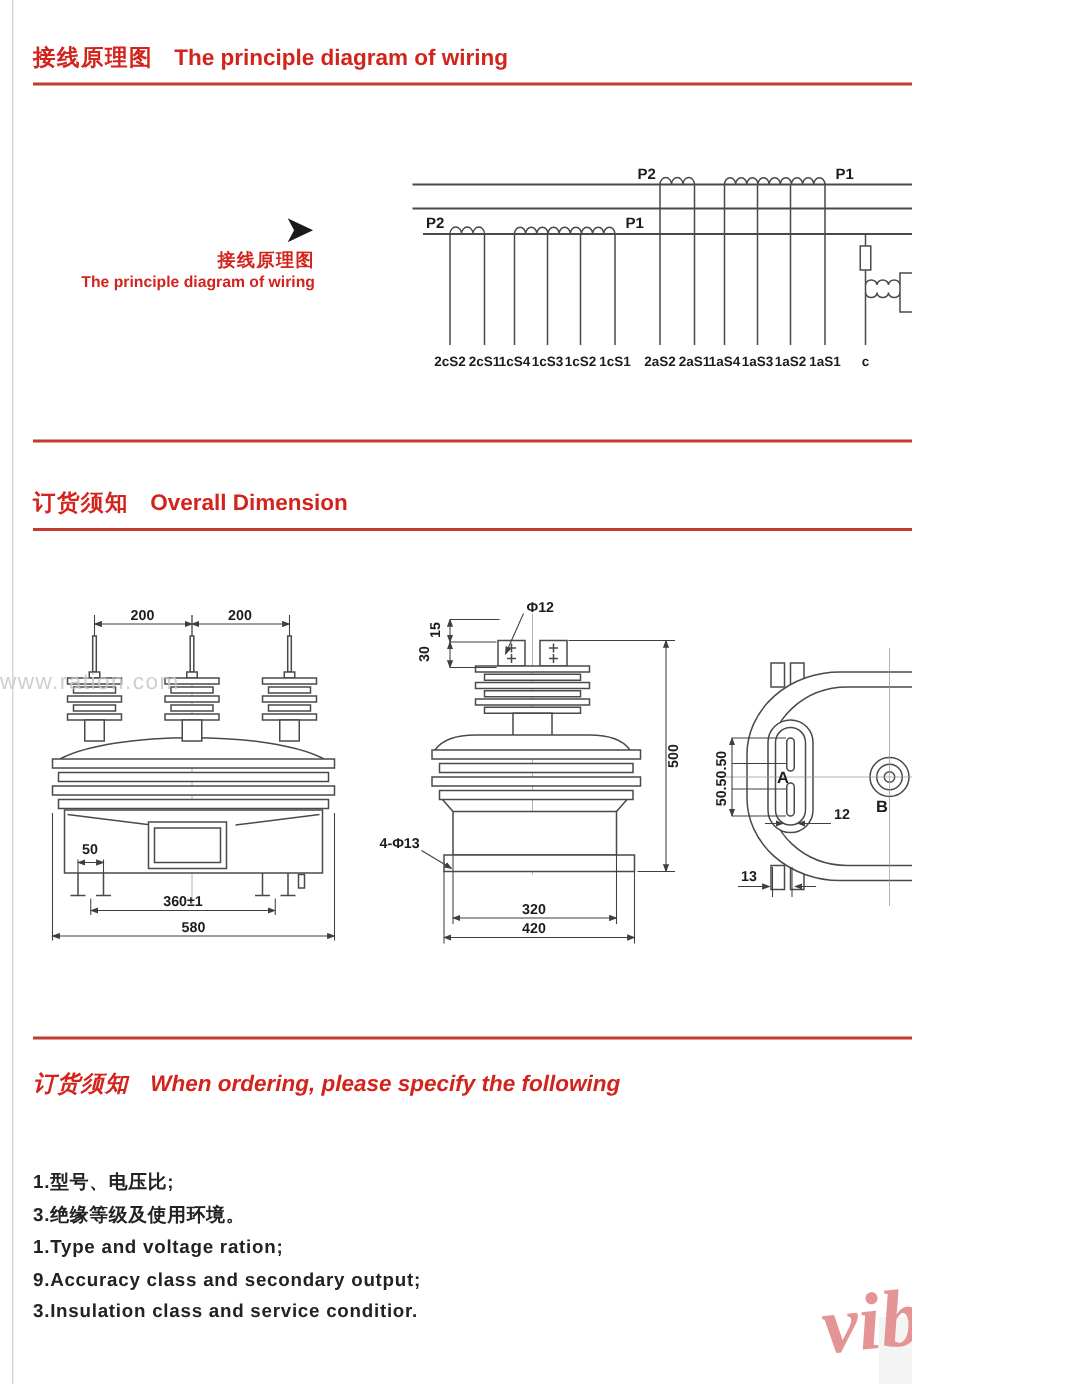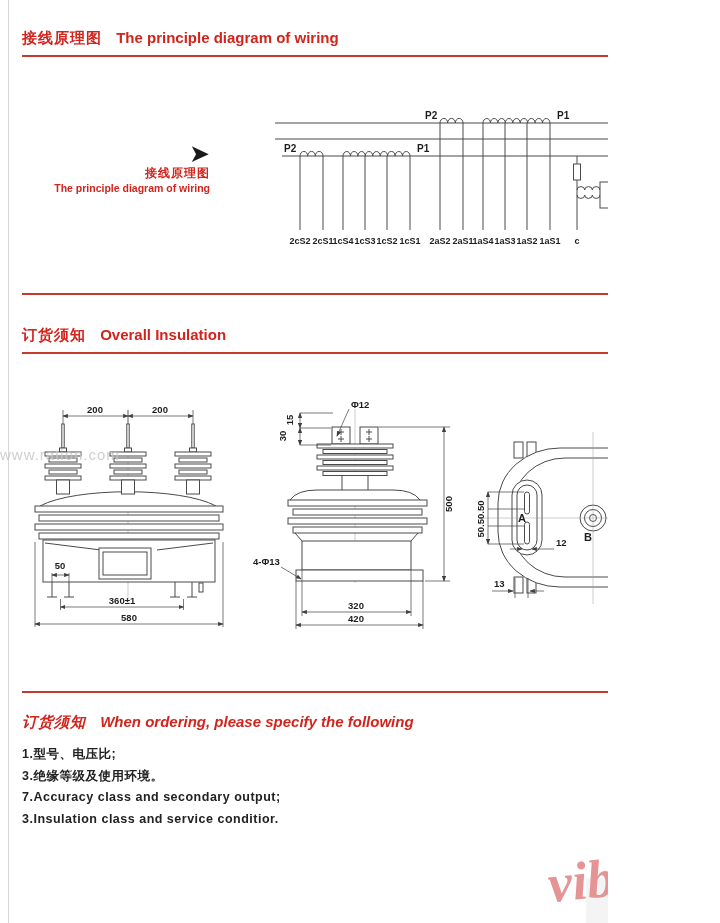--- a/index.html
+++ b/index.html
@@ -6,21 +6,21 @@
   .page{position:relative;width:608px;height:923px;background:#fff;overflow:hidden;
         font-family:"Liberation Sans",sans-serif;}
   .edge-line{position:absolute;left:8px;top:0;width:1px;height:923px;background:#d8d8d8;}
   .sec-title{position:absolute;left:22px;font-weight:bold;font-size:15px;color:#d2241c;white-space:nowrap;}
   .sec-title .zh{margin-right:10px;letter-spacing:1px;}
   .rule{position:absolute;left:22px;width:678px;height:2px;background:#c23a30;}
   .caption{position:absolute;left:27px;top:141px;width:183px;text-align:right;}
   .caption .arrow{font-size:25px;color:#1a1a1a;line-height:24px;}
   .caption .czh{font-size:12px;font-weight:bold;color:#d2241c;letter-spacing:1px;line-height:16px;}
   .caption .cen{font-size:10.5px;font-weight:bold;color:#d2241c;line-height:14px;}
-  .order-items{position:absolute;left:22px;top:744px;font-size:12.5px;font-weight:bold;color:#222;}
+  .order-items{position:absolute;left:22px;top:778px;font-size:12.5px;font-weight:bold;color:#222;}
   .order-items div{line-height:21.5px;letter-spacing:.5px;}
   .watermark-mid{position:absolute;left:0px;top:446px;font-size:15px;color:#c7c7c7;
         letter-spacing:1px;opacity:.85;pointer-events:none;}
   .logo{position:absolute;left:586px;top:868px;width:134px;height:55px;}
   .logo .bg{position:absolute;left:0;top:10px;width:134px;height:45px;background:#f4f4f4;}
   .logo .script{position:absolute;left:-38px;top:-18px;font-family:"Liberation Serif",serif;
         font-style:italic;font-weight:bold;font-size:54px;color:#e49494;transform:rotate(-6deg);}
   .logo .suffix{position:absolute;left:56px;top:32px;white-space:nowrap;}
   .logo .mro{font-size:15px;font-weight:bold;color:#404040;letter-spacing:.5px;}
   .logo .com{font-size:16px;font-family:"Liberation Serif",serif;color:#a21caf;}
@@ -111,21 +111,21 @@
       <rect class="fw" x="330" y="84" width="24" height="26"></rect>
       <text class="t9" x="307" y="146" text-anchor="middle">c</text>
       <text class="t9" x="342" y="146" text-anchor="middle">b</text>
       <text class="t9" x="385" y="146" text-anchor="middle">a</text>
     </g>
   </svg>
 
   <div class="rule" style="top:293px;"></div>
   <div class="sec-title" style="top:326px;">
     <span class="zh">订货须知</span>
-    <span class="en">Overall Insulation</span>
+    <span class="en">Overall Dimension</span>
   </div>
   <div class="rule" style="top:352px;"></div>
 
   <svg style="left:15px;top:396px;" width="225" height="240" viewBox="0 0 225 240">
     <path class="cl" d="M113,14 V208"></path>
     <g>
       <path class="dim" d="M48,14 V28 M113,14 V28 M178,14 V28"></path>
       <path class="dim" d="M48,20 H113" marker-start="url(#arw)" marker-end="url(#arw)"></path>
       <path class="dim" d="M113,20 H178" marker-start="url(#arw)" marker-end="url(#arw)"></path>
       <text class="dimt" x="80" y="17" text-anchor="middle">200</text>
@@ -299,21 +299,22 @@
   <div class="watermark-mid">www.ration.com</div>
 
   <div class="rule" style="top:691px;"></div>
   <div class="sec-title" style="top:713px;font-style:italic;">
     <span class="zh">订货须知</span>
     <span class="en">When ordering, please specify the following</span>
   </div>
   <div class="order-items">
     <div>1.型号、电压比;</div>
     <div>3.绝缘等级及使用环境。</div>
-    <div>7.Accuracy class and secondary output;</div>
+    <div>1.Type and voltage ration;</div>
+    <div>9.Accuracy class and secondary output;</div>
     <div>3.Insulation class and service conditior.</div>
   </div>
 
   <div class="logo">
     <div class="bg"></div>
     <div class="script">vib</div>
     <div class="suffix">
       <span class="mro">MRO</span><span class="com">.COM</span>
     </div>
   </div>

